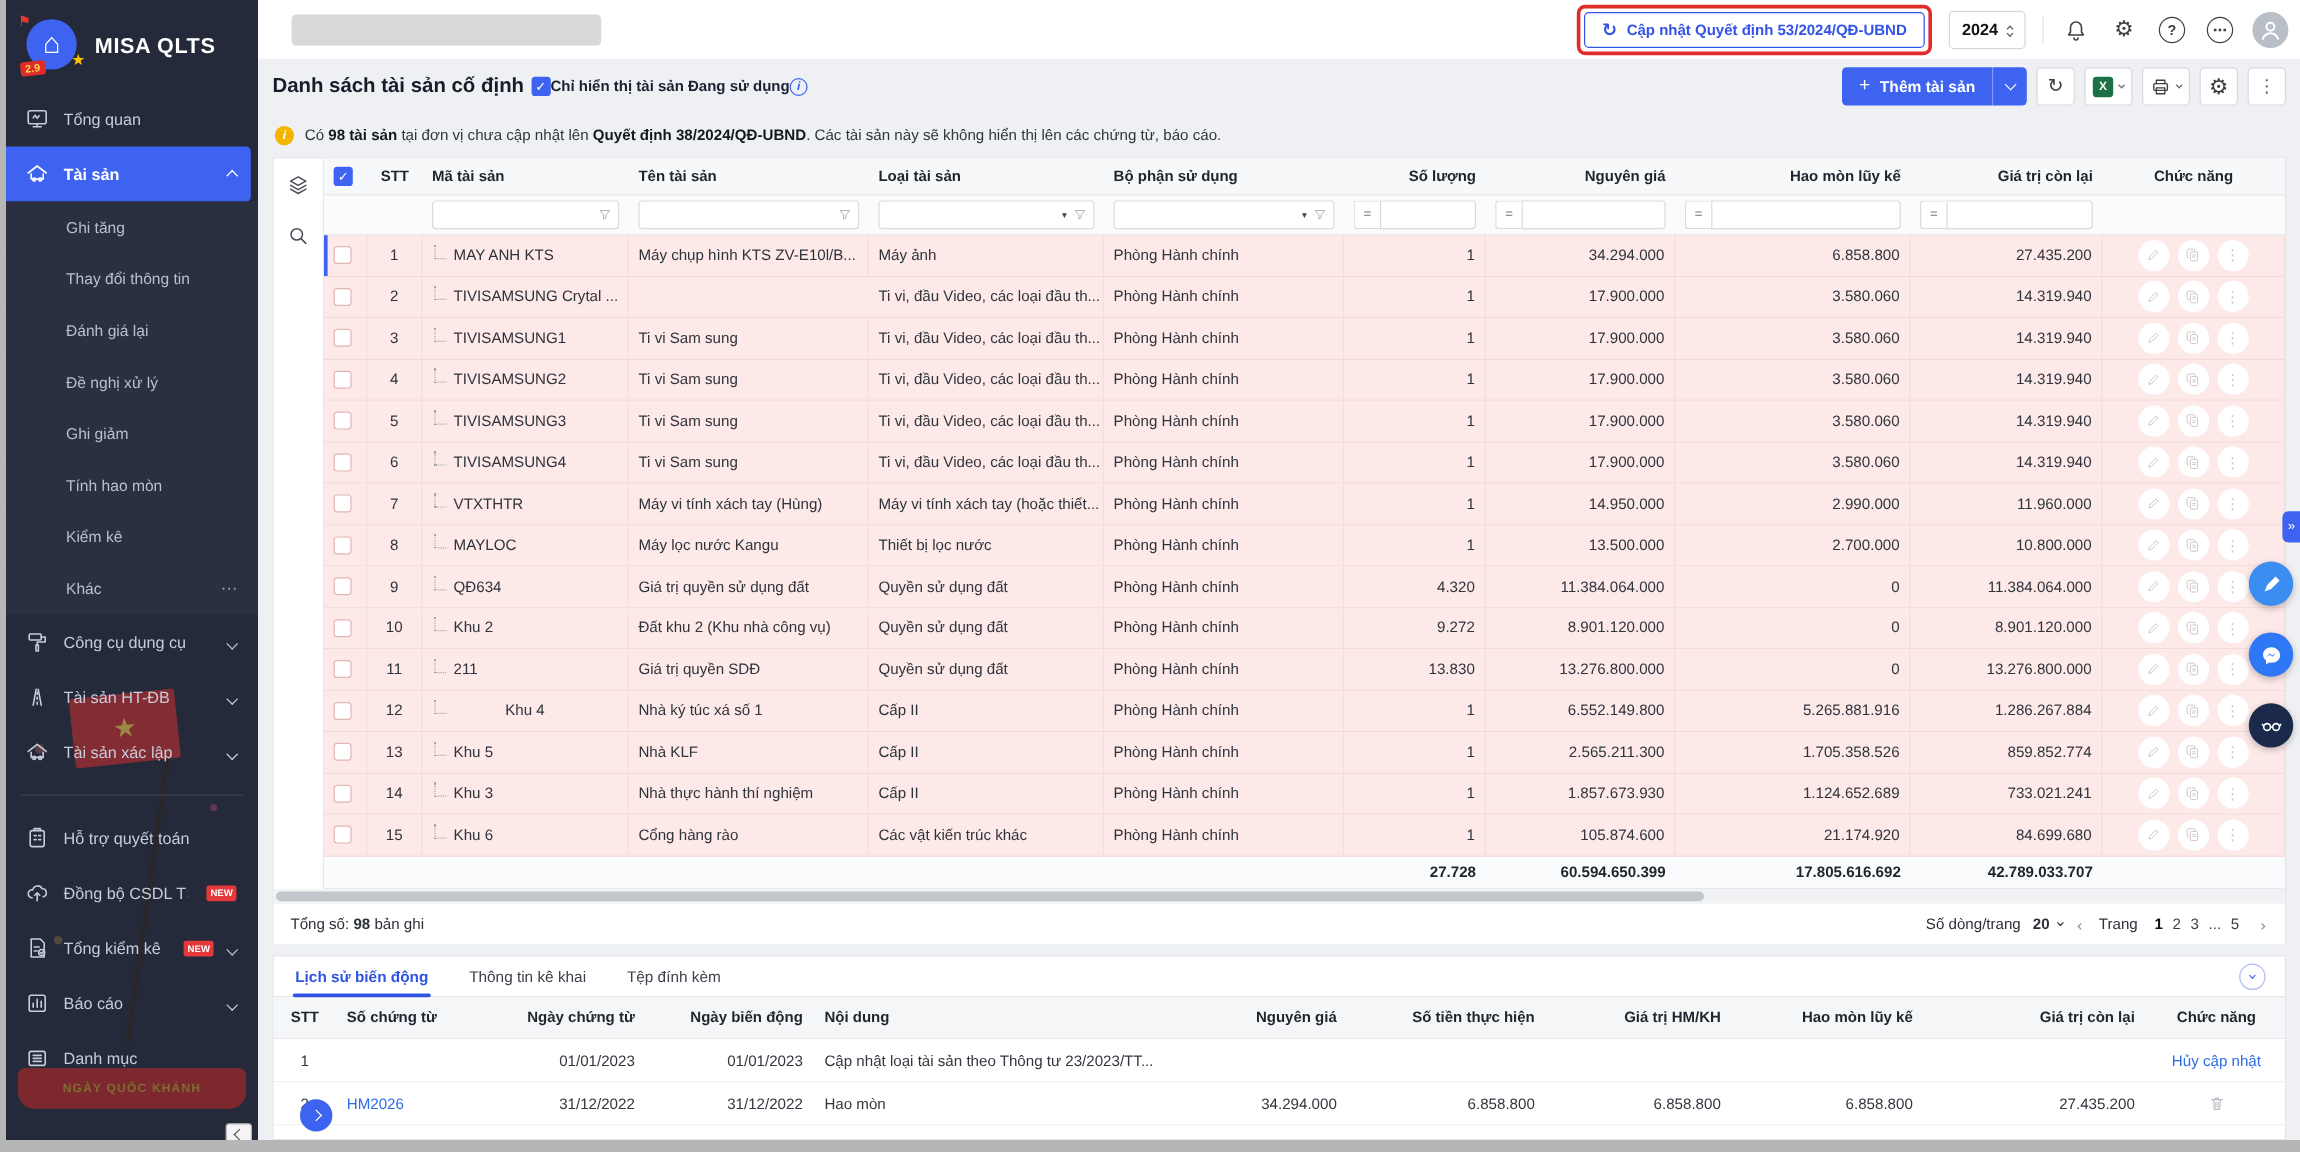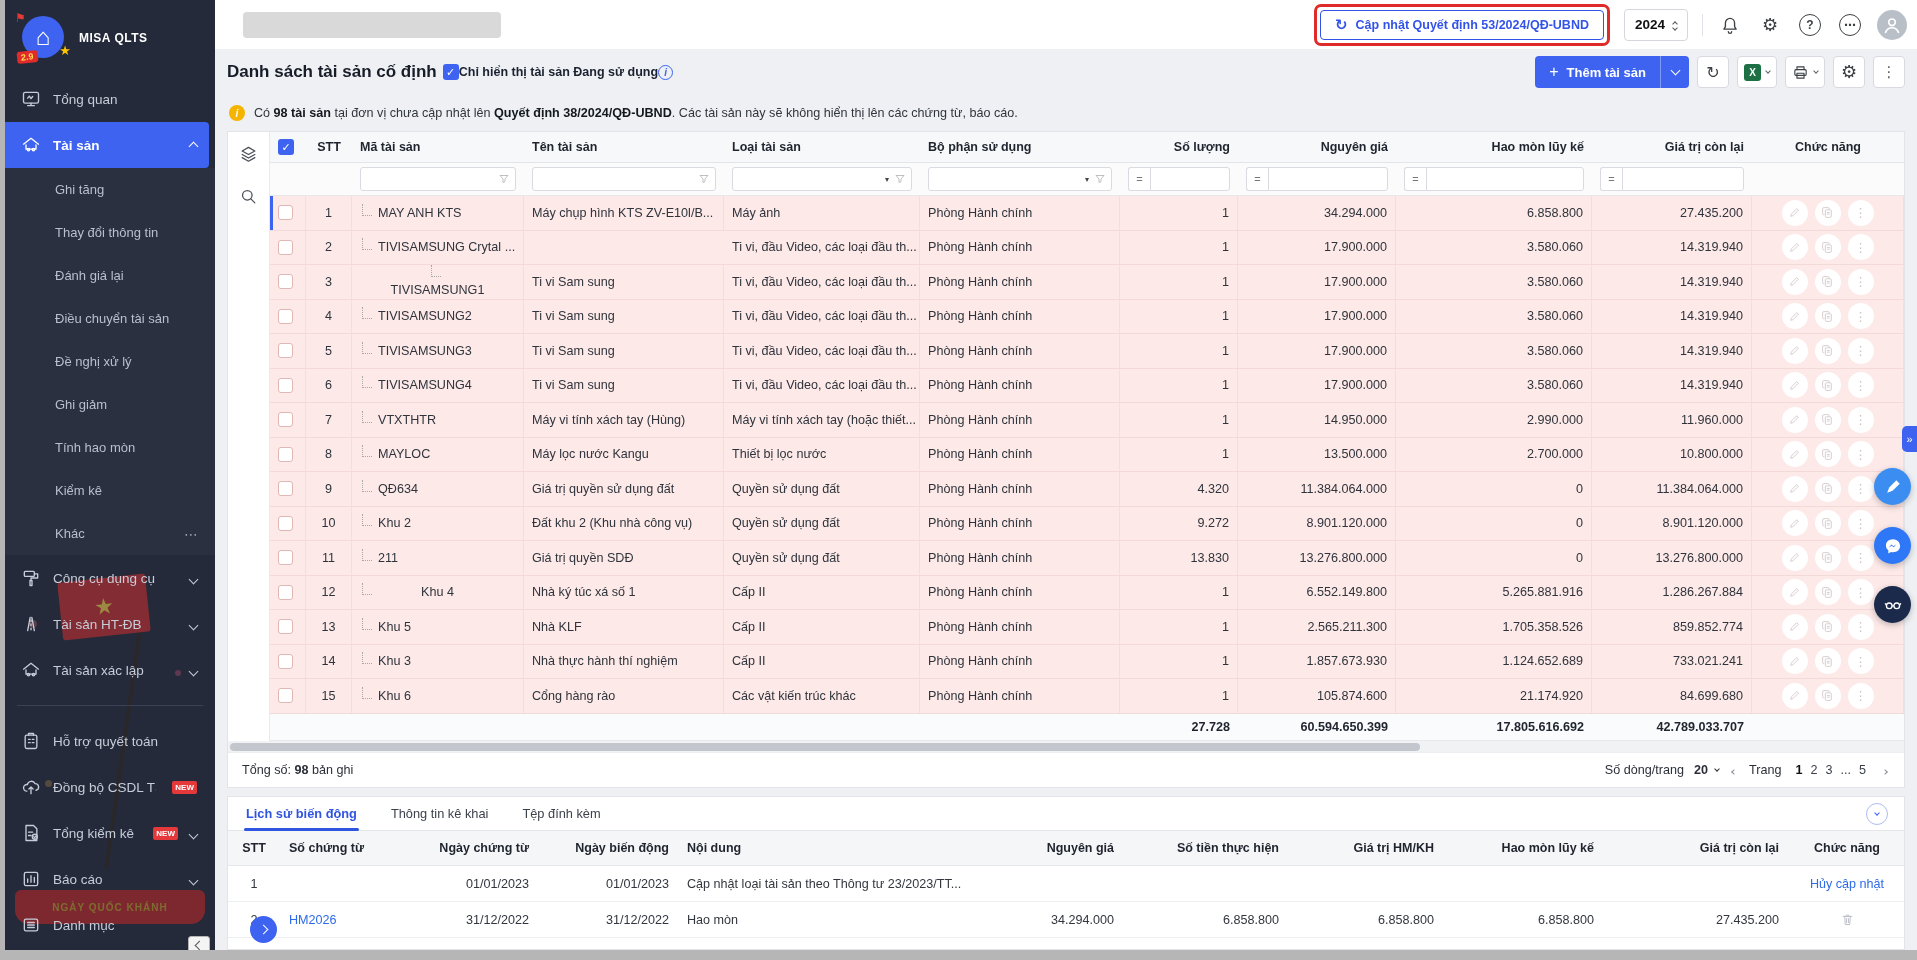--- a/index.html
+++ b/index.html
@@ -11,21 +11,21 @@
   .frame-bottom { position:absolute; left:0; right:0; bottom:0; height:10px; background:#b6b6b6; z-index:50; }
 
   
   .sidebar { position:absolute; left:5px; top:0; width:210px; height:950px; background:#242a39; overflow:hidden; z-index:10; }
   .brand { height:76px; display:flex; align-items:center; gap:12px; padding-left:14px; position:relative; z-index:2; }
   .logo { position:relative; width:48px; height:48px; flex:none; }
   .logo-circle { position:absolute; left:3px; top:2px; width:42px; height:42px; border-radius:50%; background:#3d63f0; display:flex; align-items:center; justify-content:center; color:#fff; font-size:24px; }
   .logo-badge { position:absolute; left:-2px; bottom:-1px; background:#e02b2b; color:#ffd84d; font-size:9px; font-weight:bold; padding:1px 4px; border-radius:3px; transform:rotate(-6deg); }
   .logo-star { position:absolute; right:-4px; bottom:4px; color:#ffc400; font-size:13px; }
   .logo-flag { position:absolute; left:-4px; top:-3px; color:#e53935; font-size:12px; }
-  .brand-name { color:#fff; font-size:12px; font-weight:bold; letter-spacing:.5px; }
+  .brand-name { color:#fff; font-size:18px; font-weight:bold; letter-spacing:.5px; }
   .nav { position:relative; z-index:2; }
   .nav-item { height:46px; display:flex; align-items:center; gap:12px; padding:0 12px 0 16px; color:#c7ccd9; font-size:13.5px; cursor:pointer; margin-right:6px; border-radius:0 4px 4px 0; }
   .nav-item.active { background:#3d63f0; color:#fff; font-weight:bold; }
   .nav-ico { width:20px; height:20px; flex:none; }
   .nav-ico svg { width:20px; height:20px; fill:none; stroke:currentColor; stroke-width:1.6; stroke-linecap:round; stroke-linejoin:round; }
   .nav-label { flex:1; white-space:nowrap; overflow:hidden; }
   .nav-sub { height:43px; display:flex; align-items:center; padding-left:50px; padding-right:16px; color:#b9bfce; font-size:13px; cursor:pointer; background:#2a3040; }
   .sub-trail { margin-left:auto; color:#9aa1b2; font-size:14px; letter-spacing:1px; }
   .nav-divider { height:1px; background:#3a4154; margin:12px 12px; }
   .new-badge { background:#e5383b; color:#fff; font-size:8px; font-weight:bold; padding:2px 3px; border-radius:2px; margin-left:4px; }
@@ -187,23 +187,20 @@
         <span class="chev-wrap"><i class="chev up"></i></span>
       </div>
       <div class="nav-sub">
         <span class="sub-label">Ghi tăng</span>
       </div>
       <div class="nav-sub">
         <span class="sub-label">Thay đổi thông tin</span>
       </div>
       <div class="nav-sub">
         <span class="sub-label">Đánh giá lại</span>
-      </div>
-      <div class="nav-sub">
-        <span class="sub-label">Điều chuyển tài sản</span>
       </div>
       <div class="nav-sub">
         <span class="sub-label">Đề nghị xử lý</span>
       </div>
       <div class="nav-sub">
         <span class="sub-label">Ghi giảm</span>
       </div>
       <div class="nav-sub">
         <span class="sub-label">Tính hao mòn</span>
       </div>
@@ -553,21 +550,21 @@
               </span>
             </div>
           </div>
           <div class="row">
             <div class="cell " style="width: 36px;">
               <span class="row-cb"></span>
             </div>
             <div class="cell al-c" style="width: 46px;">
               <span>3</span>
             </div>
-            <div class="cell " style="width: 172px; flex-direction: column;">
+            <div class="cell " style="width: 172px;">
               <span class="tree-mark"></span>
               <span>TIVISAMSUNG1</span>
             </div>
             <div class="cell " style="width: 200px;">
               <span>Ti vi Sam sung</span>
             </div>
             <div class="cell " style="width: 196px;">
               <span>Ti vi, đầu Video, các loại đầu th...</span>
             </div>
             <div class="cell " style="width: 200px;">

